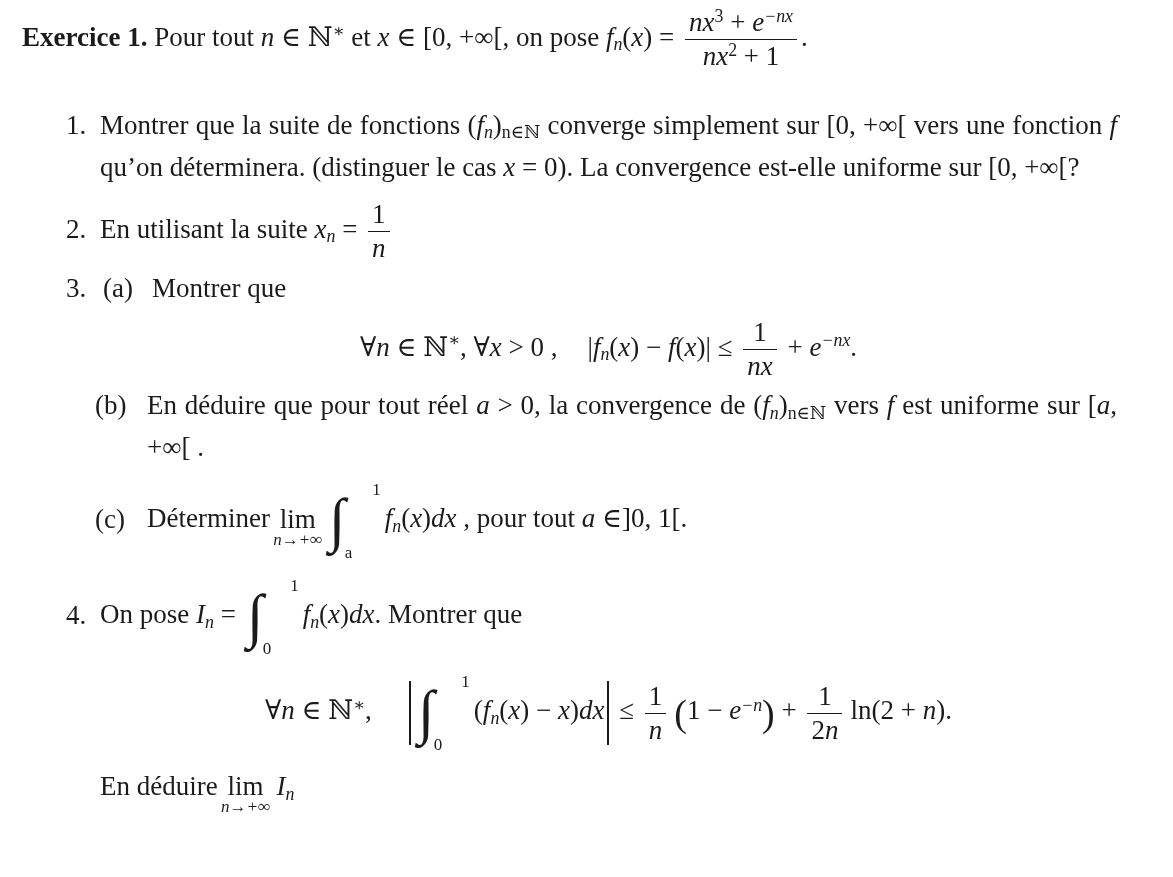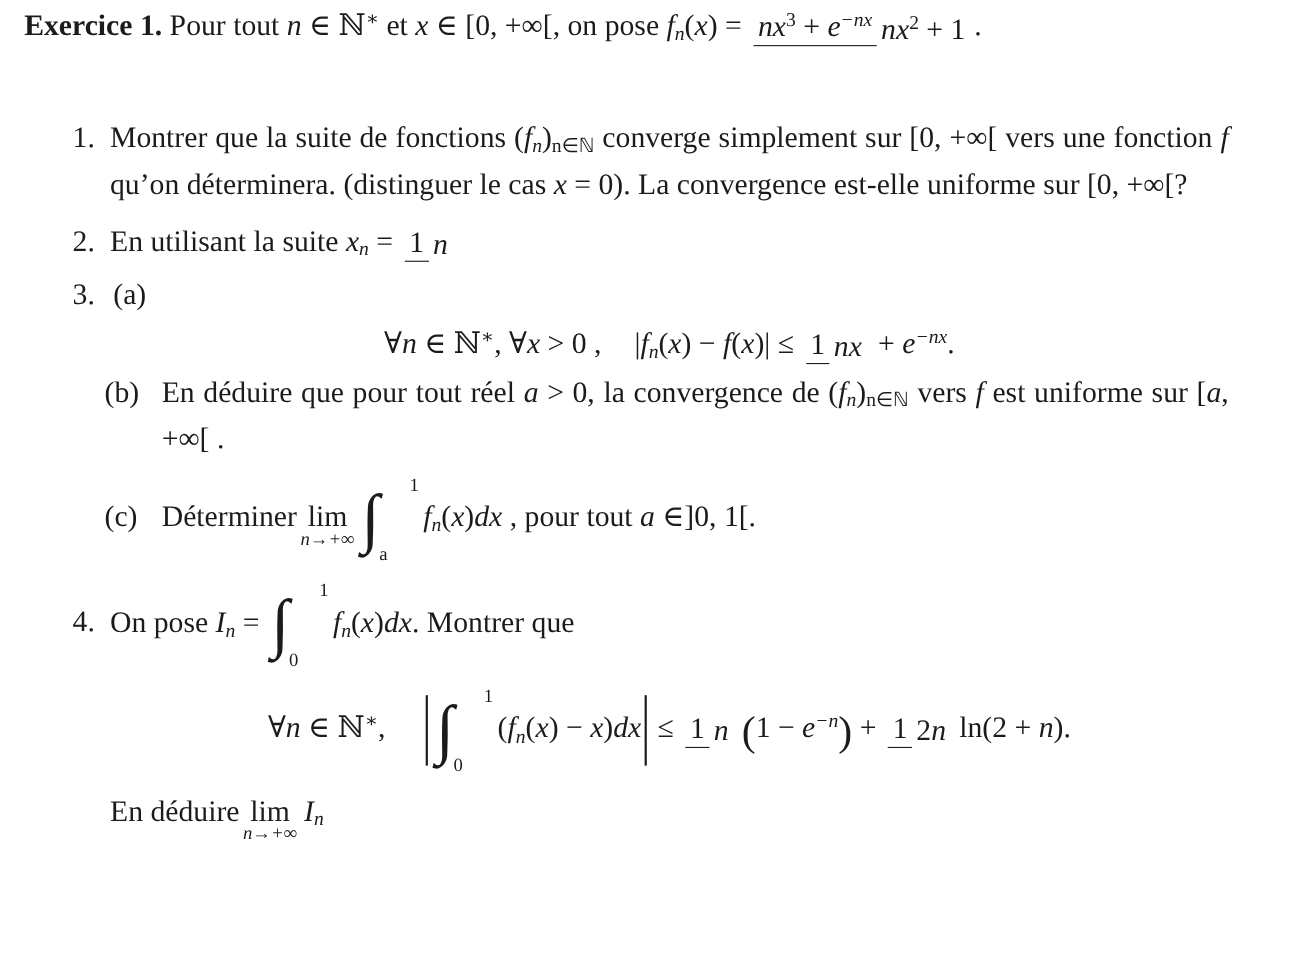--- a/index.html
+++ b/index.html
@@ -9,24 +9,24 @@
     font-family:"Liberation Serif","DejaVu Serif",serif;
   }
   .page{padding:8px 56px 0 22px;font-size:27px;}
 
   
   .ms-rm{font-style:normal;}
   .ms-it{font-style:italic;}
   .ms-bf{font-weight:700;}
   .ms-sup{font-size:66%;position:relative;top:-0.5em;}
   .ms-supit{font-size:66%;position:relative;top:-0.5em;font-style:italic;}
-  .ms-sub{font-size:66%;position:relative;top:0.25em;font-family:Liberation Serif, serif;}
+  .ms-sub{font-size:66%;position:relative;top:0.25em;}
   .ms-subit{font-size:66%;position:relative;top:0.25em;font-style:italic;}
 
-  .mfrac{display:inline-flex;flex-direction:row;vertical-align:middle;margin:0 4px;text-align:center;}
+  .mfrac{display:inline-flex;flex-direction:column;vertical-align:middle;margin:0 4px;text-align:center;}
   .mfrac .mnum{display:block;padding:0 4px 3px;border-bottom:1.8px solid #1b1b1b;line-height:1.05;}
   .mfrac .mden{display:block;padding:2px 4px 0;line-height:1.05;}
 
   .mint{display:inline-block;position:relative;width:50px;height:76px;vertical-align:middle;margin:0 6px 0 4px;}
   .mint .mint-s{position:absolute;left:0;top:50%;transform:translateY(-52%);font-size:60px;line-height:1;font-style:normal;}
   .mint .mint-t{position:absolute;right:-2px;top:-3px;font-size:17px;}
   .mint .mint-b{position:absolute;left:16px;bottom:-4px;font-size:17px;}
 
   .mlim{display:inline-block;position:relative;text-align:left;margin:0 3px;}
   .mlim .mlim-u{position:absolute;top:84%;left:50%;transform:translateX(-50%);font-size:17px;white-space:nowrap;font-style:italic;}
@@ -82,20 +82,21 @@
             <span class="mnum"><span class="ms-rm">1</span></span>
             <span class="mden"><span class="ms-it">n</span></span>
           </span></div>
     </div>
   </section>
 
   <section>
     <div class="item" id="item3-head">
       <span class="item-num3">3.</span>
       <span class="sub-label-a">(a)</span>
+      <div class="item-body"><span class="ms-rm">Montrer que</span></div>
     </div>
     <div class="display" id="display-a"><span class="ms-rm">∀</span><span class="ms-it">n</span><span class="ms-rm"> ∈ ℕ</span><span class="ms-sup">∗</span><span class="ms-rm">, ∀</span><span class="ms-it">x</span><span class="ms-rm"> &gt; 0 ,</span><span class="mgap" style="width: 30px;"></span><span class="ms-rm">|</span><span class="ms-it">f</span><span class="ms-subit">n</span><span class="ms-rm">(</span><span class="ms-it">x</span><span class="ms-rm">) − </span><span class="ms-it">f</span><span class="ms-rm">(</span><span class="ms-it">x</span><span class="ms-rm">)| ≤ </span><span class="mfrac">
           <span class="mnum"><span class="ms-rm">1</span></span>
           <span class="mden"><span class="ms-it">nx</span></span>
         </span><span class="ms-rm"> + </span><span class="ms-it">e</span><span class="ms-supit">−nx</span><span class="ms-rm">.</span></div>
     <div class="subitem" id="sub-b">
       <span class="sub-label">(b)</span>
       <div class="item-body para"><span class="ms-rm">En déduire que pour tout réel </span><span class="ms-it">a</span><span class="ms-rm"> &gt; 0, la convergence de (</span><span class="ms-it">f</span><span class="ms-subit">n</span><span class="ms-rm">)</span><span class="ms-sub">n∈ℕ</span><span class="ms-rm"> vers </span><span class="ms-it">f</span><span class="ms-rm"> est uniforme sur [</span><span class="ms-it">a</span><span class="ms-rm">, +∞[ .</span></div>
     </div>
     <div class="subitem" id="sub-c">

